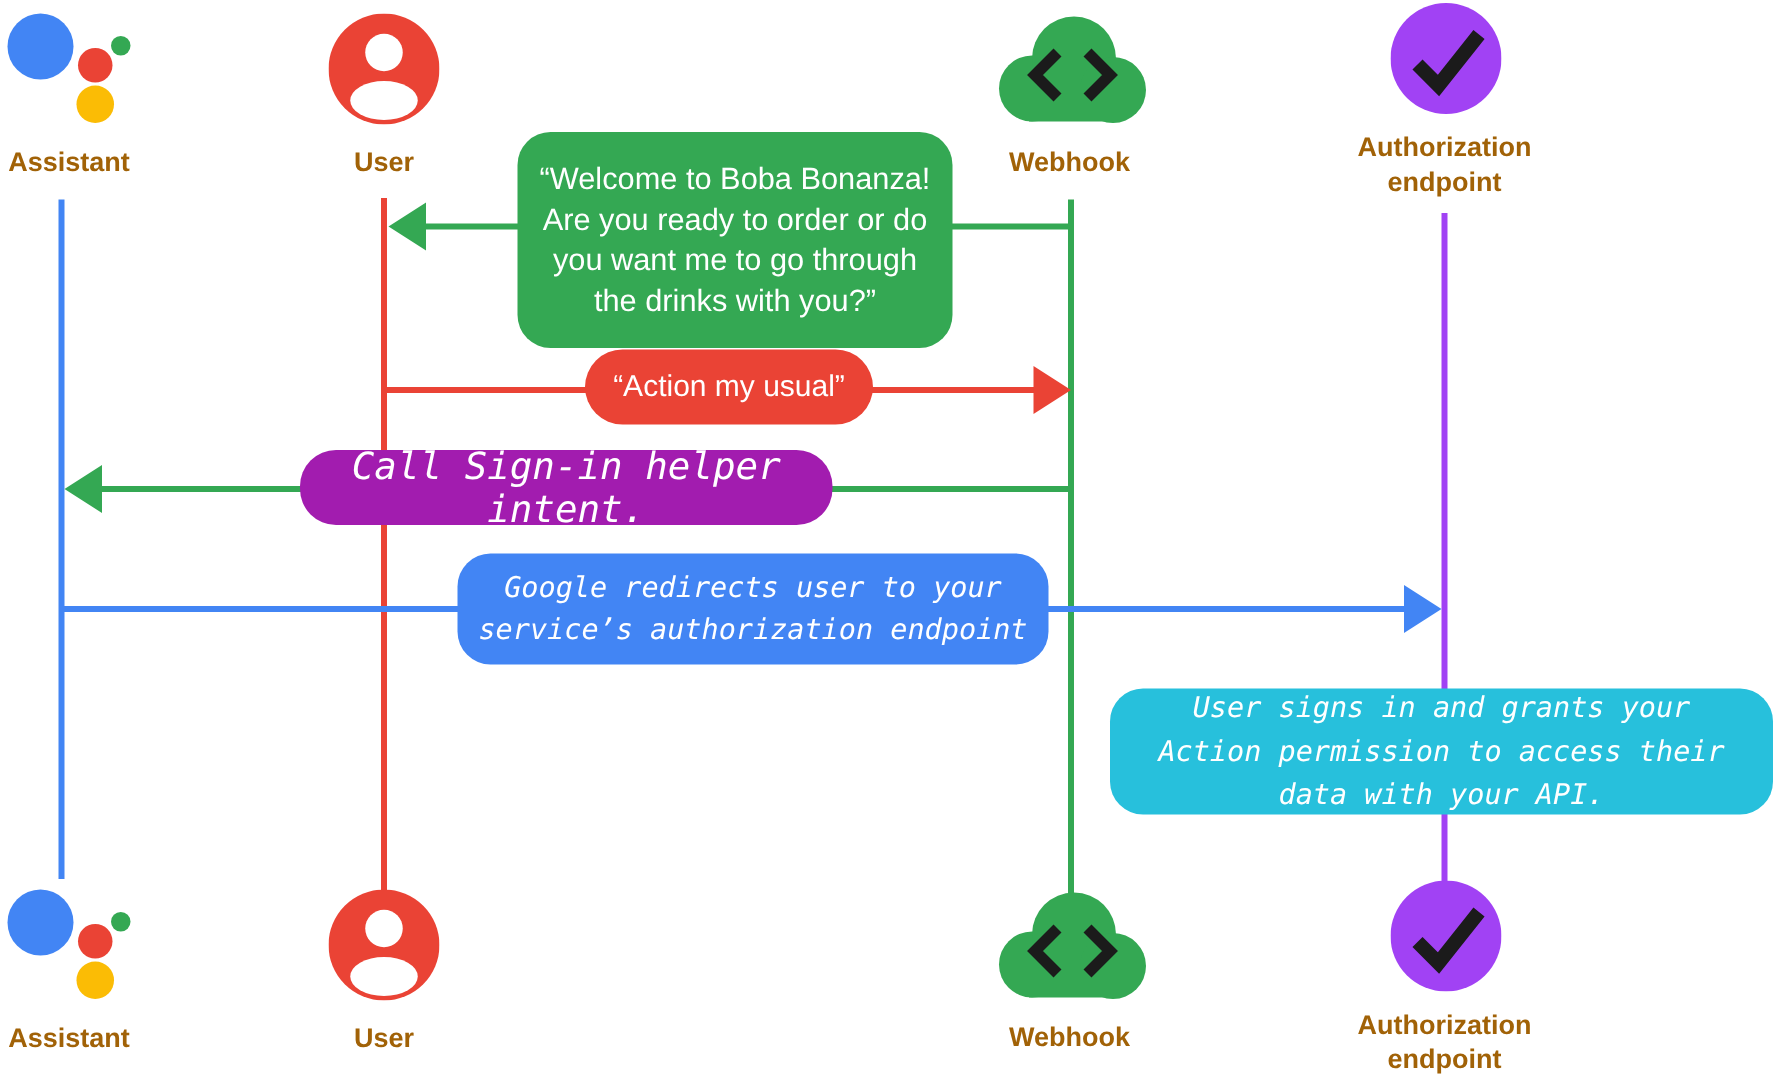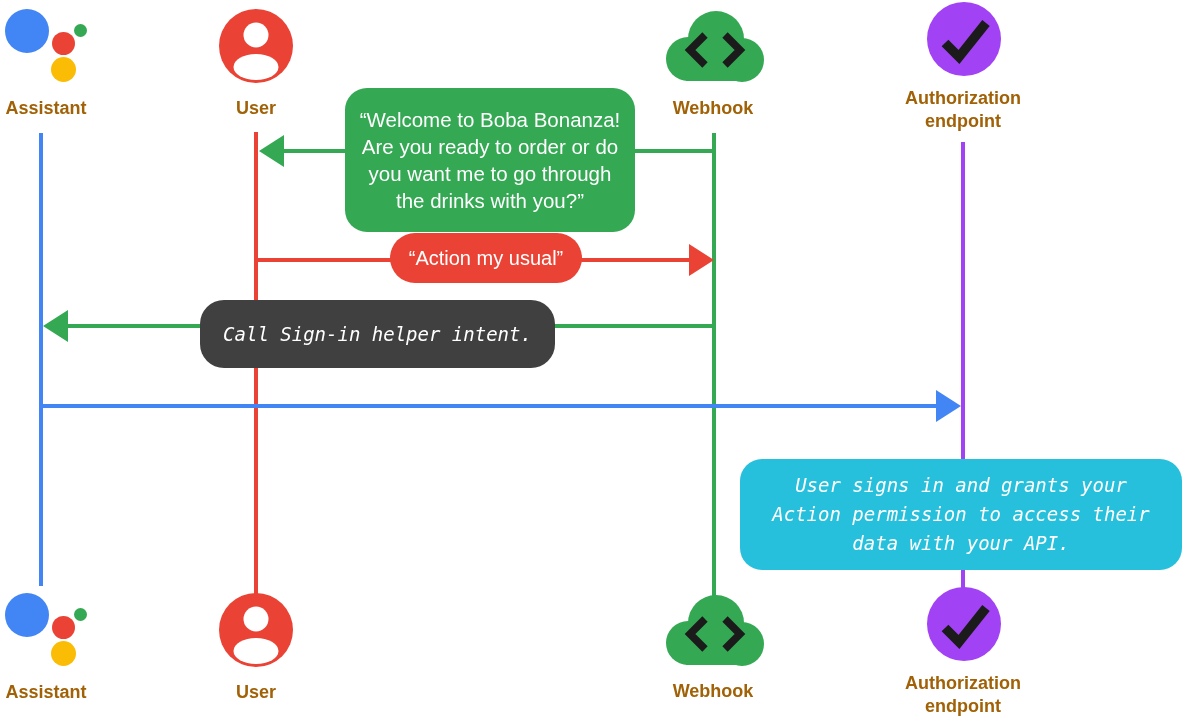--- a/index.html
+++ b/index.html
@@ -31,25 +31,25 @@
   .msgbox{
     position:absolute;z-index:3;display:flex;align-items:center;justify-content:center;
     color:#ffffff;text-align:center;white-space:pre-line;box-sizing:border-box;
   }
   .sans{font-family:"Liberation Sans",sans-serif;}
   .mono{font-family:"DejaVu Sans Mono",monospace;font-style:italic;}
   .box-welcome{left:345px;top:88px;width:290px;height:144px;background:#34A853;border-radius:22px;
     font-size:20.5px;line-height:27px;padding:6px 10px;}
   .box-order{left:390px;top:233px;width:192px;height:50px;background:#EA4335;border-radius:25px;
     font-size:20px;}
-  .box-signin{left:200px;top:300px;width:355px;height:68px;background:#404040;border-radius:24px;
-    font-size:19px;}
+  .box-signin{left:200px;top:300px;width:355px;height:50px;background:#a21caf;border-radius:24px;
+    font-size:25px;}
   .box-redirect{left:305px;top:369px;width:394px;height:74px;background:#4285F4;border-radius:22px;
     font-size:19px;line-height:28px;}
-  .box-grant{left:740px;top:459px;width:442px;height:111px;background:#27C0DC;border-radius:22px;
+  .box-grant{left:740px;top:459px;width:442px;height:84px;background:#27C0DC;border-radius:22px;
     font-size:19px;line-height:29px;}
   
   .actor-label{
     position:absolute;z-index:3;color:#a16207;font-weight:bold;font-size:18px;
     text-align:center;transform:translateX(-50%);line-height:23px;white-space:pre;
   }
   .actor-label.wrap{white-space:normal;width:130px;}
   .icon{position:absolute;z-index:3;}
   
   .ga-logo{width:86px;height:74px;}
@@ -77,20 +77,22 @@
   <div class="ah ah-left ah-signin"></div>
   <div class="hline hl-redirect"></div>
   <div class="ah ah-right ah-redirect"></div>
 
   <div class="msgbox sans box-welcome">“Welcome to Boba Bonanza!
 Are you ready to order or do
 you want me to go through
 the drinks with you?”</div>
   <div class="msgbox sans box-order">“Action my usual”</div>
   <div class="msgbox mono box-signin">Call Sign-in helper intent.</div>
+  <div class="msgbox mono box-redirect">Google redirects user to your
+service’s authorization endpoint</div>
   <div class="msgbox mono box-grant">User signs in and grants your
 Action permission to access their
 data with your API.</div>
 
   <div class="icon ga-logo" style="left:5px;top:9px;">
     <div class="ga-dot ga-blue"></div>
     <div class="ga-dot ga-green"></div>
     <div class="ga-dot ga-red"></div>
     <div class="ga-dot ga-yellow"></div>
   </div>

